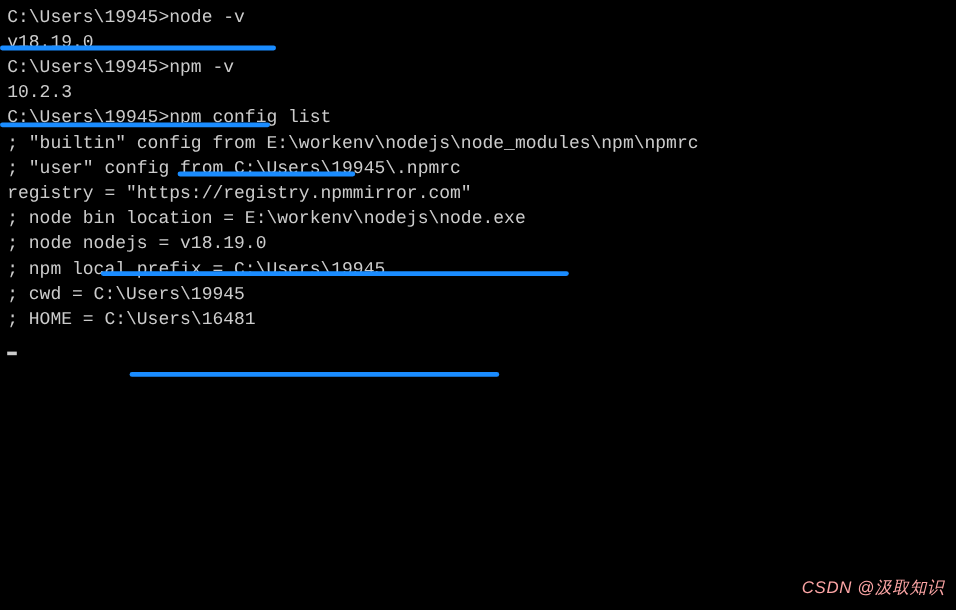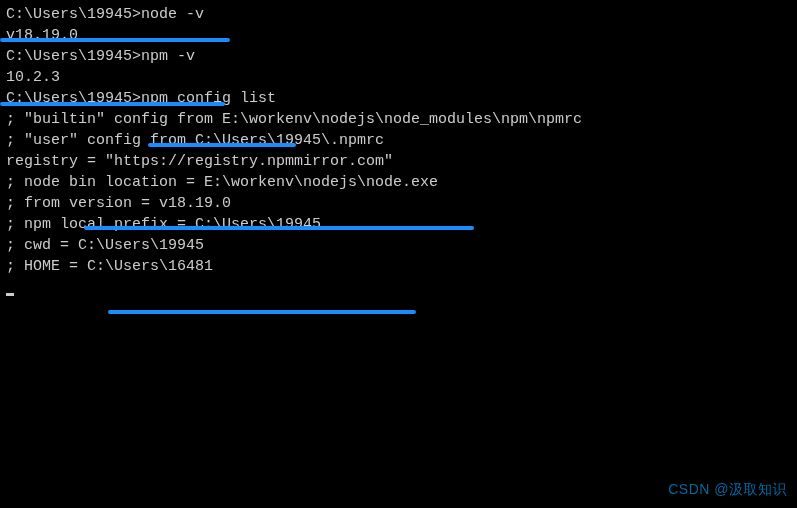--- a/index.html
+++ b/index.html
@@ -27,23 +27,24 @@
       position: absolute;
       height: 4px;
       background: #1a8cff;
       border-radius: 3px;
     }
     .watermark {
       position: absolute;
       bottom: 8px;
       right: 10px;
       font-size: 14px;
-      color: #0369a1;
+      color: #fca5a5;
       font-family: sans-serif;
       letter-spacing: 0.5px;
+      font-style: italic;
     }
     .cursor {
       display: inline-block;
       width: 8px;
       height: 3px;
       background: #cccccc;
       vertical-align: bottom;
       margin-bottom: 2px;
     }
   </style>
@@ -59,21 +60,21 @@
   <div class="line"></div>
   <div class="line">C:\Users\19945&gt;npm config list</div>
   <div class="line">; "builtin" config from E:\workenv\nodejs\node_modules\npm\npmrc</div>
   <div class="line"></div>
   <div class="line"></div>
   <div class="line">; "user" config from C:\Users\19945\.npmrc</div>
   <div class="line"></div>
   <div class="line">registry = "https://registry.npmmirror.com"</div>
   <div class="line"></div>
   <div class="line">; node bin location = E:\workenv\nodejs\node.exe</div>
-  <div class="line">; from version = v18.19.0</div>
+  <div class="line">; node nodejs = v18.19.0</div>
   <div class="line">; npm local prefix = C:\Users\19945</div>
   <div class="line">; cwd = C:\Users\19945</div>
   <div class="line">; HOME = C:\Users\16481</div>
   <div class="line"></div>
   <div class="line"><span class="cursor"></span></div>
 </div>
 
 <div id="annotations">
     <div class="underline-blue" style="top: 38px; left: 0px; width: 230px;"></div>
     <div class="underline-blue" style="top: 102px; left: 0px; width: 225px;"></div>

